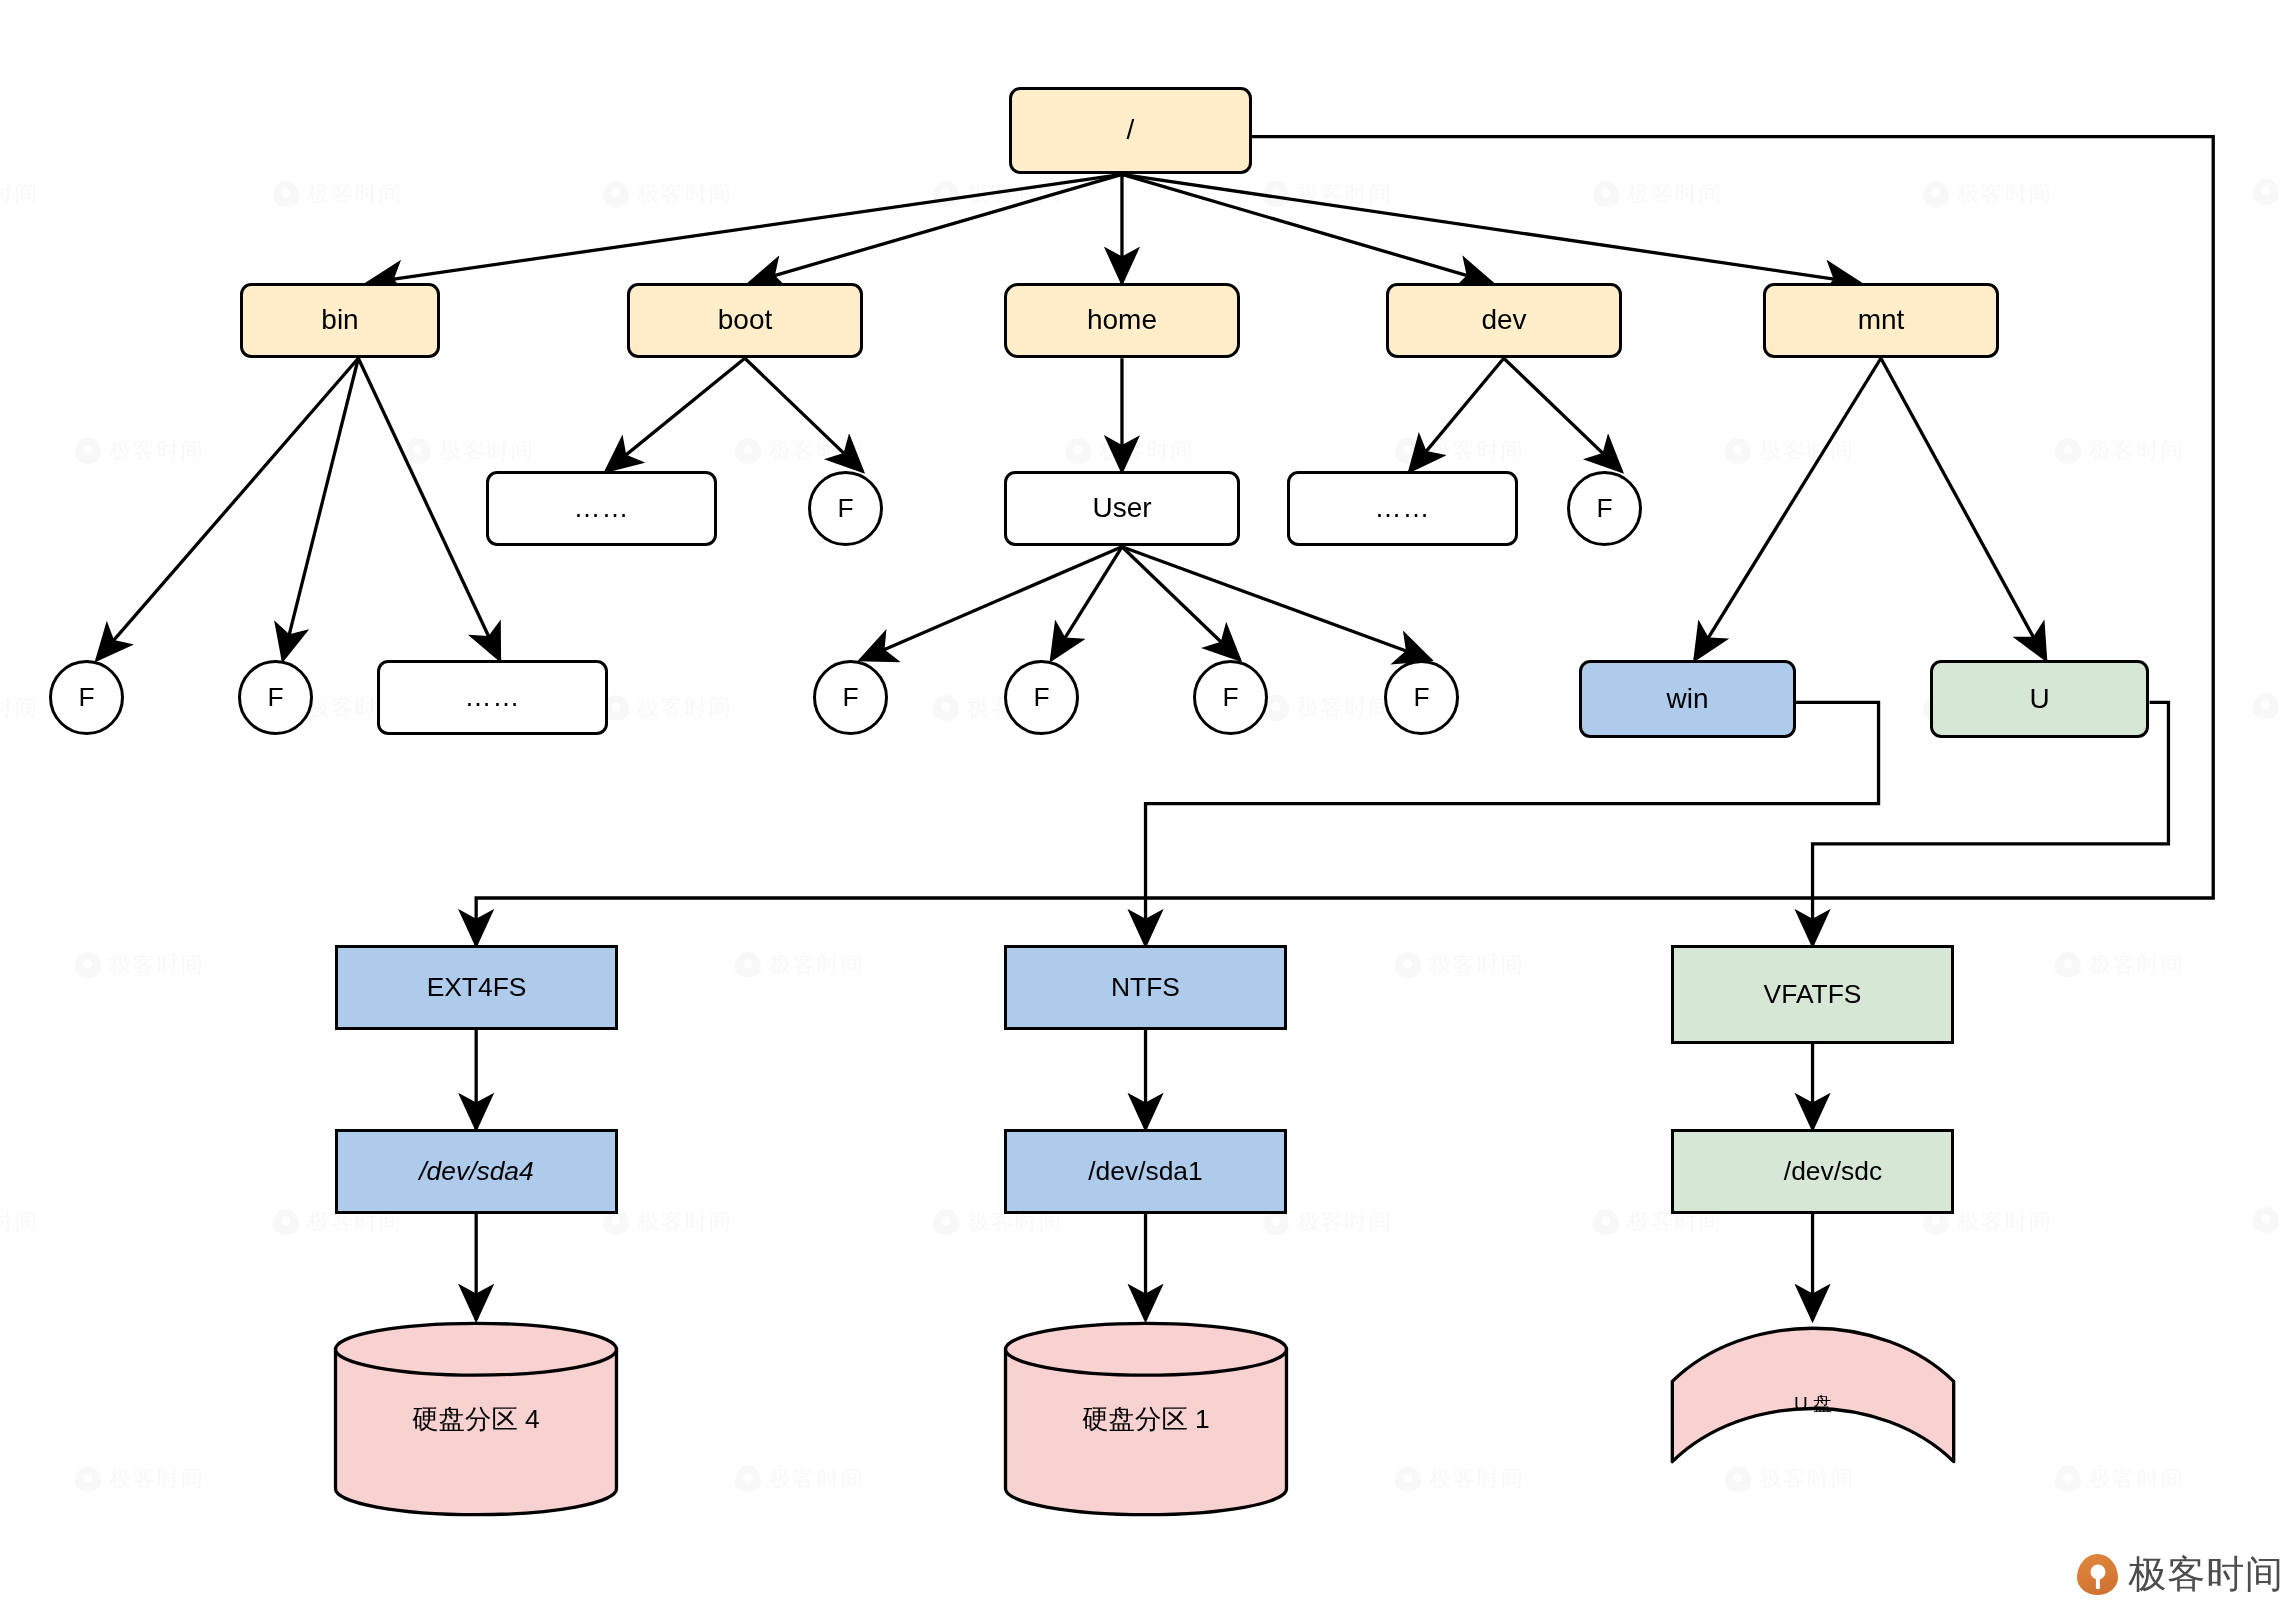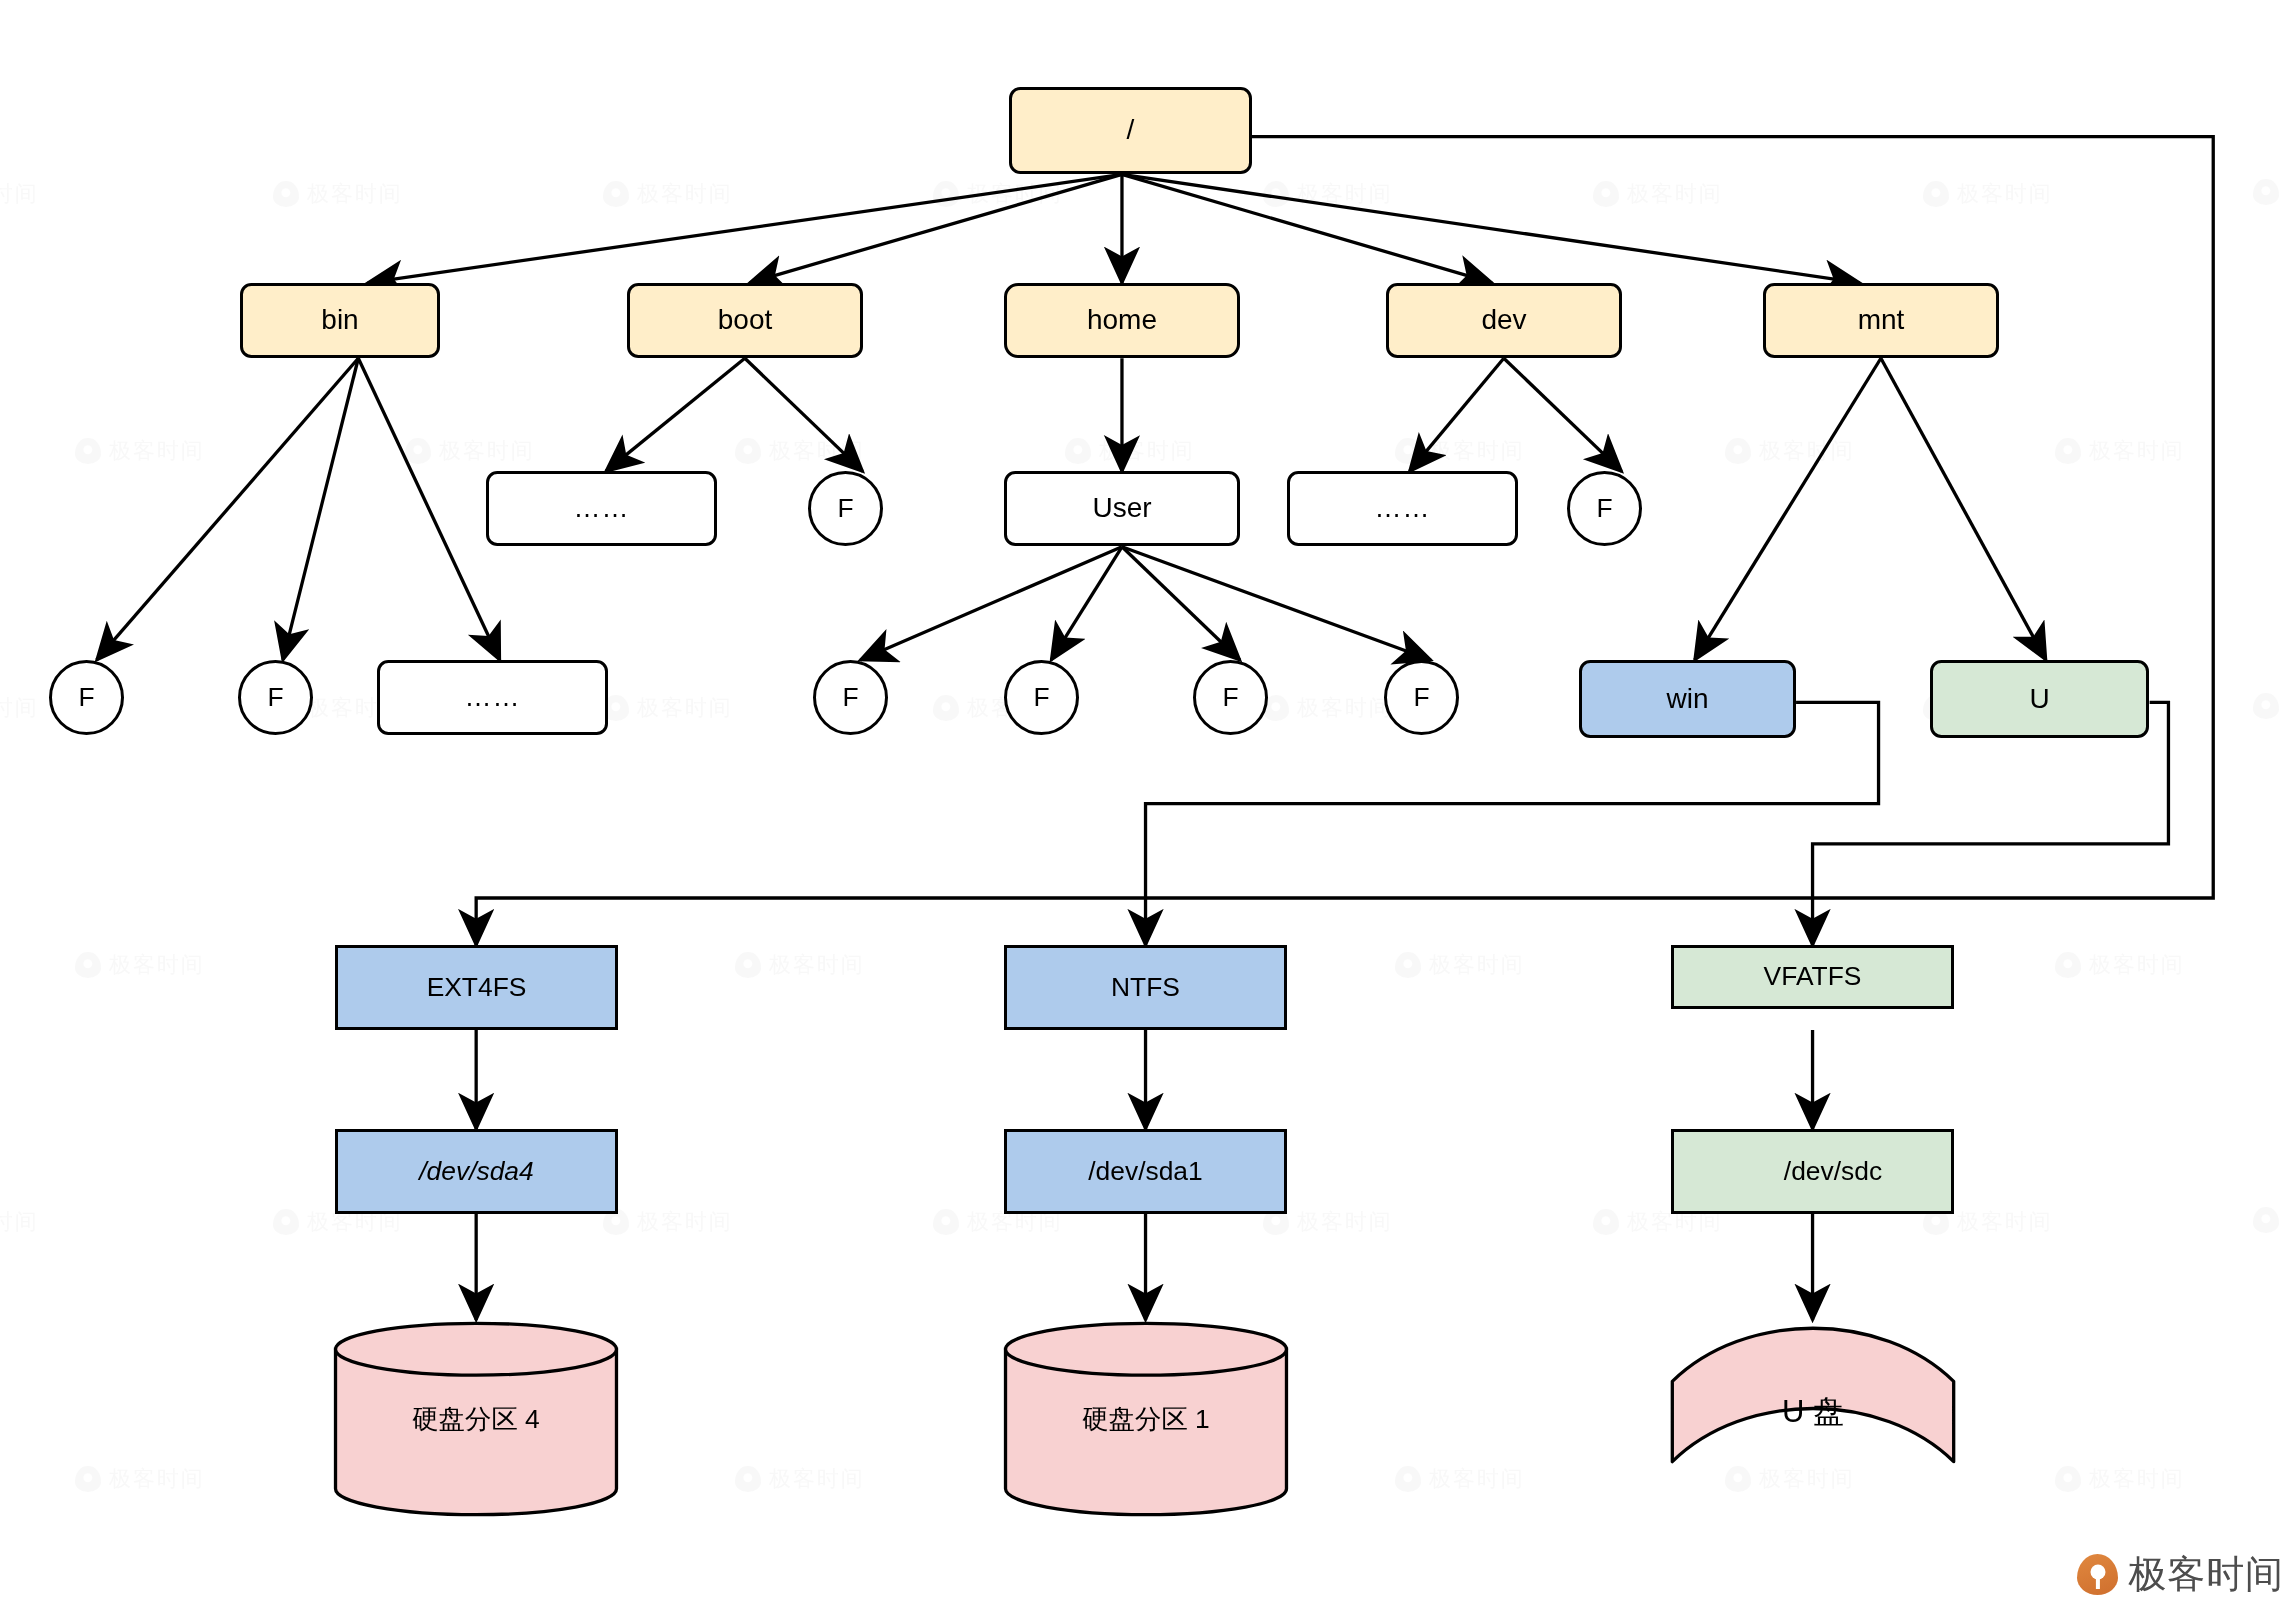--- a/index.html
+++ b/index.html
@@ -20,21 +20,21 @@
   .fill-white{background:#ffffff;}
   .fill-blue{background:#aecbec;}
   .fill-green{background:#d6e8d5;}
   .t60{font-size:28px;}
   .t56{font-size:26.4px;}
   .dots{font-size:27px;letter-spacing:0.9px;}
   .cyl{position:absolute;z-index:2;}
   .cyl svg{display:block;}
   .cyl .lbl{position:absolute;left:0;right:0;text-align:center;font-size:26.4px;color:#000;}
   .udisk{position:absolute;z-index:2;}
-  .udisk .lbl{position:absolute;left:0;right:0;text-align:center;font-size:31px;color:#000;}
+  .udisk .lbl{position:absolute;left:0;right:0;text-align:center;font-size:19px;color:#000;}
   #logo{position:absolute;z-index:5;display:flex;align-items:center;gap:10.4px;}
   #logo .pin{width:41px;height:41px;border-radius:50% 50% 50% 50%/58% 58% 42% 42%;
              background:linear-gradient(160deg,#e0883f,#cf6f2e);position:relative;}
   #logo .pin:after{content:"";position:absolute;left:50%;top:44%;transform:translate(-50%,-50%);
              width:15px;height:15px;border-radius:50%;background:#fff;}
   #logo .pin:before{content:"";position:absolute;left:50%;top:40%;width:4.2px;height:19px;background:#fff;transform:translateX(-50%);}
   #logo .txt{font-size:38px;color:#4d4d4d;font-family:"DejaVu Sans",sans-serif;letter-spacing:0.9px;}
 </style>
 </head>
 <body>
@@ -291,21 +291,21 @@
   <div class="node circ fill-white t56" style="left:813px;top:660px;width:75px;height:75px;">F</div>
   <div class="node circ fill-white t56" style="left:1004px;top:660px;width:75px;height:75px;">F</div>
   <div class="node circ fill-white t56" style="left:1193px;top:660px;width:75px;height:75px;">F</div>
   <div class="node circ fill-white t56" style="left:1384px;top:660px;width:75px;height:75px;">F</div>
 
   <div class="node rrect fill-blue t60" style="left:1579px;top:660px;width:217px;height:78px;">win</div>
   <div class="node rrect fill-green t60" style="left:1930px;top:660px;width:219px;height:78px;">U</div>
 
   <div class="node sq fill-blue t56" style="left:335px;top:945px;width:283px;height:85px;">EXT4FS</div>
   <div class="node sq fill-blue t56" style="left:1004px;top:945px;width:283px;height:85px;">NTFS</div>
-  <div class="node sq fill-green t56" style="left:1671px;top:945px;width:283px;height:64px;">VFATFS</div>
+  <div class="node sq fill-green t56" style="left:1671px;top:945px;width:283px;height:99px;">VFATFS</div>
 
   <div class="node sq fill-blue t56" style="left:335px;top:1129px;width:283px;height:85px;font-style:italic;">/dev/sda4</div>
   <div class="node sq fill-blue t56" style="left:1004px;top:1129px;width:283px;height:85px;">/dev/sda1</div>
   <div class="node sq fill-green t56" style="left:1671px;top:1129px;width:283px;height:85px;padding-left:41px;">/dev/sdc</div>
 
   <div class="cyl" style="left:332px;top:1320px;width:288px;height:198px;">
     <svg width="288" height="198" viewBox="0 0 610 420">
       <path d="M7,62 L7,358 A298,55 0 0 0 603,358 L603,62 Z" fill="#f8d1d1" stroke="#000" stroke-width="7"></path>
       <ellipse cx="305" cy="62" rx="298" ry="55" fill="#f8d1d1" stroke="#000" stroke-width="7"></ellipse>
     </svg>

